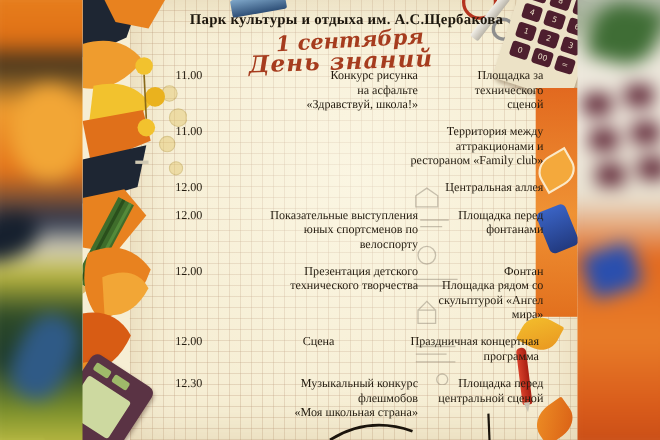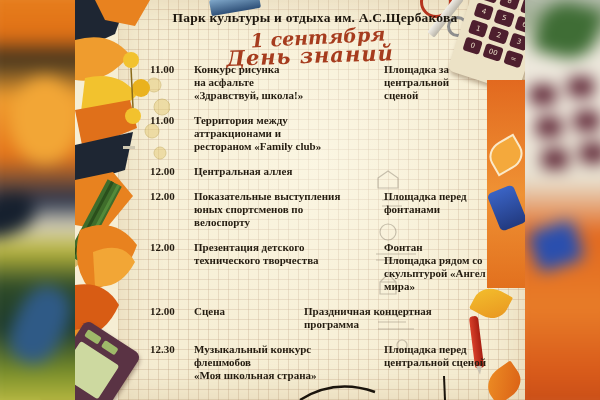--- a/index.html
+++ b/index.html
@@ -29,21 +29,21 @@
   .doodle{position:absolute;opacity:.45;}
   
   #venue{position:absolute;left:130px;top:10px;width:370px;text-align:center;
          font-size:13.5px;font-weight:bold;color:#1d170e;letter-spacing:.2px;}
   .script{position:absolute;width:300px;text-align:center;color:#a63c1e;
           font-family:"DejaVu Serif",serif;font-style:italic;font-weight:bold;}
   #date-line{left:168px;top:26px;font-size:19px;transform:rotate(-3deg);}
   #title-line{left:160px;top:43px;font-size:21px;transform:rotate(-2deg);letter-spacing:1px;}
   #schedule{position:absolute;left:150px;top:63px;width:344px;}
   .row{display:flex;margin-bottom:12px;}
-  .cell{font-size:11px;font-weight:bold;line-height:13px;color:#241c10;white-space:pre-line;}
+  .cell{font-size:11px;font-weight:normal;line-height:13px;color:#241c10;white-space:pre-line;text-align:right;}
   .time{width:34px;flex:none;margin-right:10px;}
   .event{width:186px;flex:none;margin-right:4px;}
   .loc{flex:1;}
   
   .abs{position:absolute;}
   #book-top{left:210px;top:-4px;width:50px;height:16px;background:linear-gradient(180deg,#7fa7c9,#2e4f77);
             border-radius:2px;transform:rotate(-10deg);}
   #red-circle{left:420px;top:-14px;width:26px;height:26px;border:3px solid #b5341f;border-radius:50%;}
   #white-pen{left:441px;top:-8px;width:9px;height:48px;background:linear-gradient(90deg,#f2efe8,#b9b4a8);
              transform:rotate(38deg);border-radius:2px;}
@@ -189,21 +189,21 @@
   <div id="venue">Парк культуры и отдыха им. А.С.Щербакова</div>
   <div class="script" id="date-line">1 сентября</div>
   <div class="script" id="title-line">День знаний</div>
 
   <div id="schedule">
     <div class="row">
       <div class="cell time">11.00</div>
       <div class="cell event">Конкурс рисунка
 на асфальте
 «Здравствуй, школа!»</div>
-      <div class="cell loc">Площадка за центральной
+      <div class="cell loc">Площадка за технического
 сценой</div>
     </div>
     <div class="row">
       <div class="cell time">11.00</div>
       <div class="cell loc">Территория между
 аттракционами и
 рестораном «Family club»</div>
     </div>
     <div class="row">
       <div class="cell time">12.00</div>

